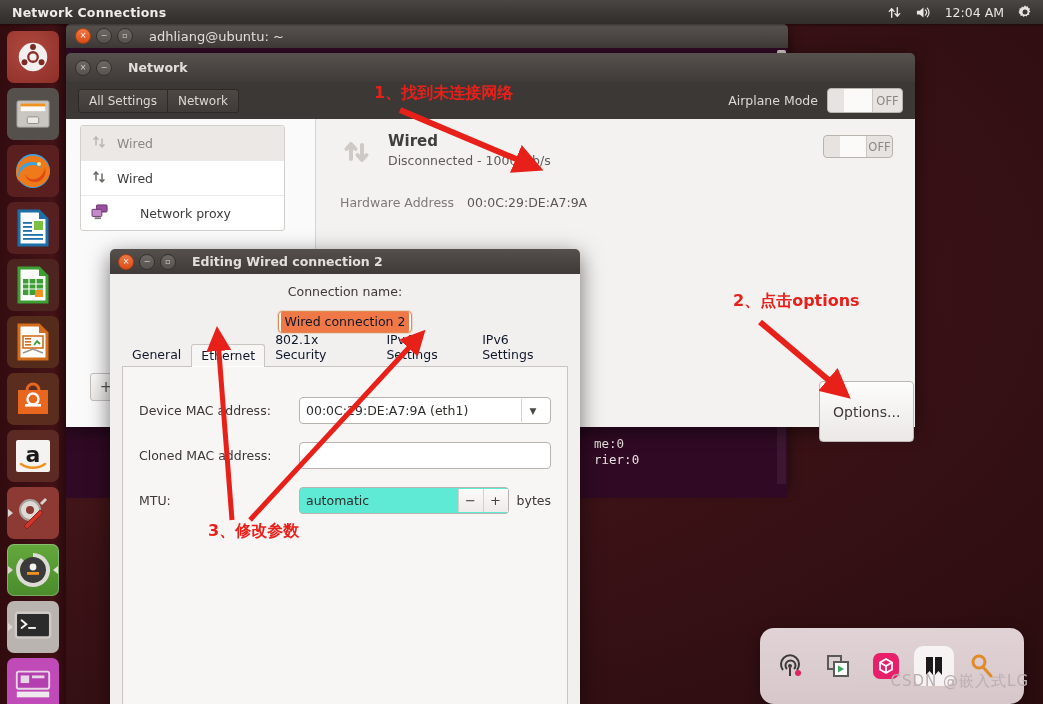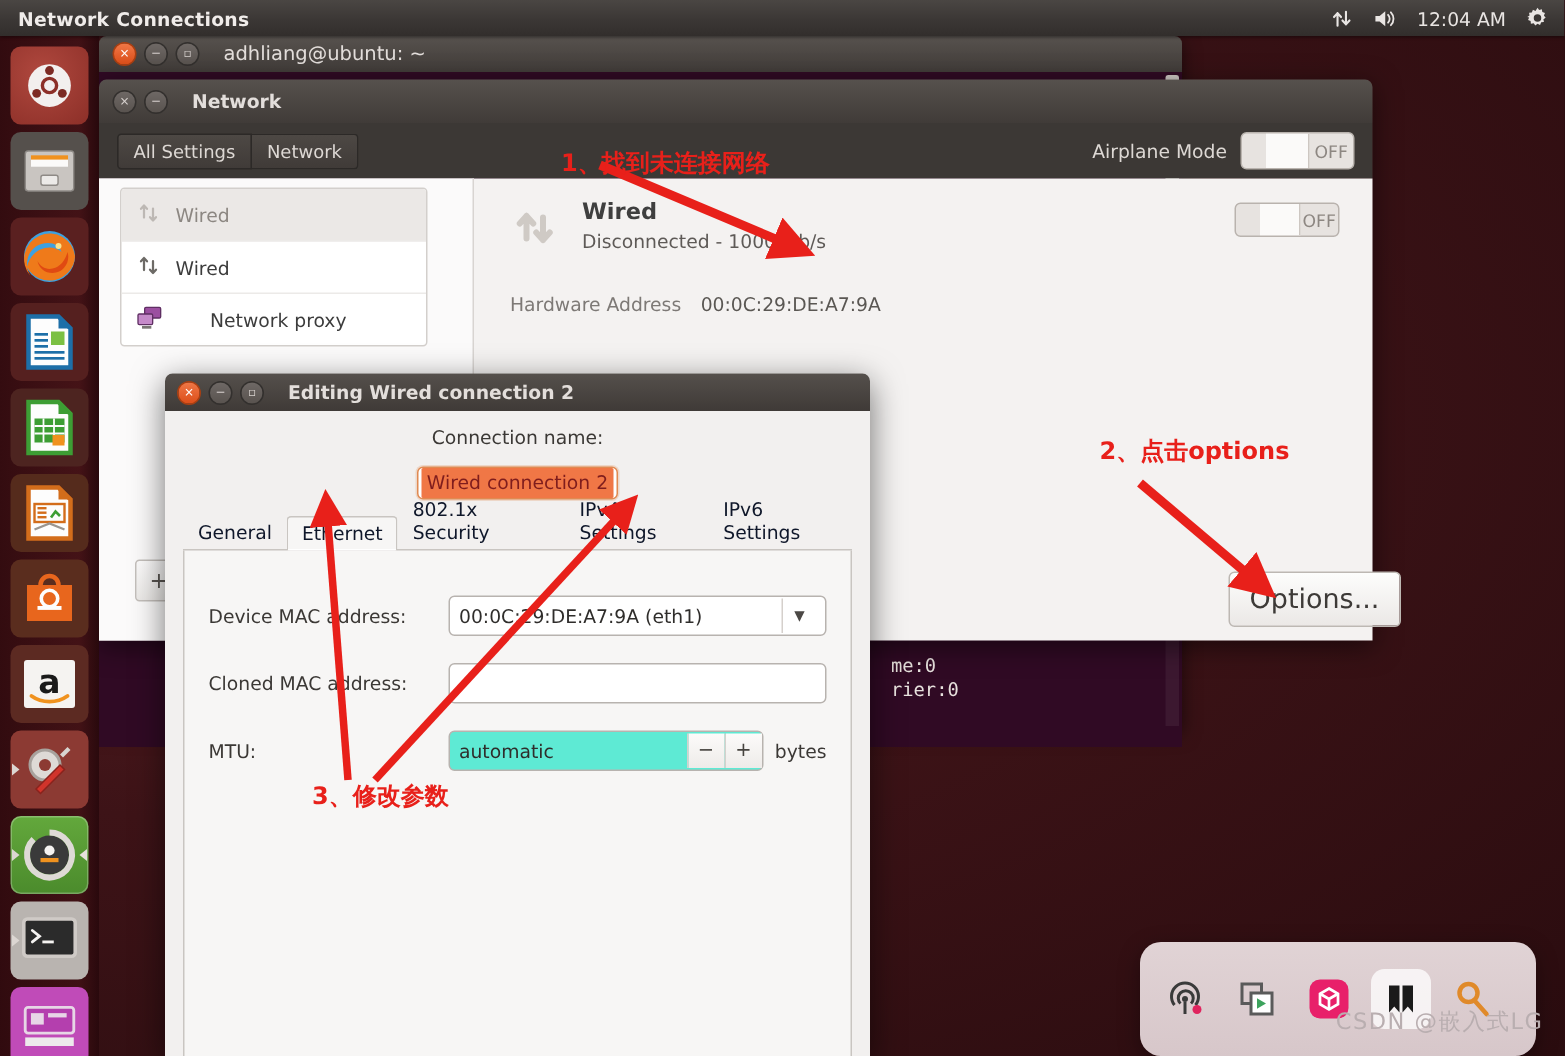--- a/index.html
+++ b/index.html
@@ -77,33 +77,33 @@
   #side-plus{position:absolute;left:24px;bottom:26px;width:30px;height:26px;border:1px solid #c4bfbb;border-radius:3px;
     background:linear-gradient(to bottom,#fcfbfb,#eceae8);display:flex;align-items:center;justify-content:center;
     font-size:15px;color:#5a5652;}
   #net-main{flex:1;padding:14px 22px 0 24px;position:relative;}
   .dev-head{display:flex;align-items:flex-start;gap:14px;}
   .dev-name{font-size:15px;font-weight:bold;color:#3f3f3f;line-height:17px;}
   .dev-sub{font-size:12.5px;color:#5e5a57;margin-top:3px;}
   .dev-row{margin-top:22px;font-size:12.5px;color:#5a5753;}
   .dev-row .k{color:#7d7976;margin-right:9px;}
   #options-btn{position:absolute;right:18px;top:327px;}
-  .gbtn{height:27px;padding:4px 13px;border:1px solid #bdb8b3;border-radius:4px;font-size:18px;color:#3d3a37;
+  .gbtn{height:27px;padding:16px 13px;border:1px solid #bdb8b3;border-radius:4px;font-size:14px;color:#3d3a37;
     background:linear-gradient(to bottom,#fdfdfc,#ebe8e6);display:inline-flex;align-items:center;}
   
   #edit-dialog{position:absolute;left:110px;top:249px;width:470px;height:455px;z-index:40;
     border-radius:5px 5px 0 0;box-shadow:0 6px 22px rgba(0,0,0,.55);}
   #edit-titlebar{height:25px;border-radius:5px 5px 0 0;
     background:linear-gradient(to bottom,#55504c,#3f3a37);display:flex;align-items:center;padding-left:8px;}
   #edit-body{background:#f2f0ef;height:430px;padding:10px 12px 0 12px;box-sizing:border-box;}
   .cn-row{display:flex;align-items:center;gap:12px;margin-bottom:11px;flex-direction:column;}
   .cn-label{font-size:12.5px;color:#3b3835;}
   .cn-input{flex:1;height:25px;border:1px solid #e08a52;border-radius:4px;background:#fff;
     display:flex;align-items:center;padding:0 2px;box-shadow:0 0 0 1px rgba(224,138,82,.25);}
-  .cn-sel{background:#f07746;color:#7f1d1d;font-size:12.5px;padding:2px 4px 3px 4px;border-radius:1px;}
+  .cn-sel{background:#f07746;color:#0f172a;font-size:12.5px;padding:2px 4px 3px 4px;border-radius:1px;}
   .tabs{display:flex;align-items:flex-end;height:22px;border-bottom:1px solid #c9c5c1;position:relative;}
   .tab{font-size:12.5px;color:#0f172a;padding:3px 9px 4px 9px;border:1px solid transparent;border-bottom:none;}
   .tab.active{background:#f7f6f5;border-color:#c9c5c1;border-radius:3px 3px 0 0;margin-bottom:-1px;
     box-shadow:0 -1px 0 #fff inset;}
   .tabpane{background:#f7f6f5;border:1px solid #c9c5c1;border-top:none;height:344px;
     padding:30px 16px 0 16px;box-sizing:border-box;}
   .frow{display:flex;align-items:center;margin-bottom:18px;}
   .flabel{width:160px;font-size:12.5px;color:#3b3835;}
   .fctl{flex:1;display:flex;align-items:center;gap:8px;}
   .combo{flex:1;height:25px;border:1px solid #b8b3af;border-radius:4px;background:#fff;
@@ -454,21 +454,21 @@
 
   <line x1="400" y1="110" x2="528" y2="164" stroke="#e8201a" stroke-width="6" marker-end="url(#ah)"></line>
 
   <line x1="760" y1="322" x2="838" y2="388" stroke="#e8201a" stroke-width="6" marker-end="url(#ah)"></line>
 
   <line x1="232" y1="520" x2="218" y2="340" stroke="#e8201a" stroke-width="5" marker-end="url(#ah)"></line>
 
   <line x1="250" y1="520" x2="416" y2="340" stroke="#e8201a" stroke-width="5" marker-end="url(#ah)"></line>
 </svg>
 
-<div class="anno" style="left:374px;top:99px;">1、找到未连接网络</div>
+<div class="anno" style="left:374px;top:83px;">1、找到未连接网络</div>
 <div class="anno" style="left:733px;top:291px;">2、点击options</div>
 <div class="anno" style="left:208px;top:521px;">3、修改参数</div>
 
 <div id="dock">
   <span class="dock-i">
     <svg width="26" height="26" viewBox="0 0 26 26">
       <path d="M6 17a9 9 0 1 1 14 0" fill="none" stroke="#3a3a3a" stroke-width="2"></path>
       <path d="M10 16a5 5 0 1 1 7 0" fill="none" stroke="#3a3a3a" stroke-width="2"></path>
       <circle cx="13" cy="13" r="2" fill="#3a3a3a"></circle>
       <path d="M13 15v8" stroke="#3a3a3a" stroke-width="2"></path>

